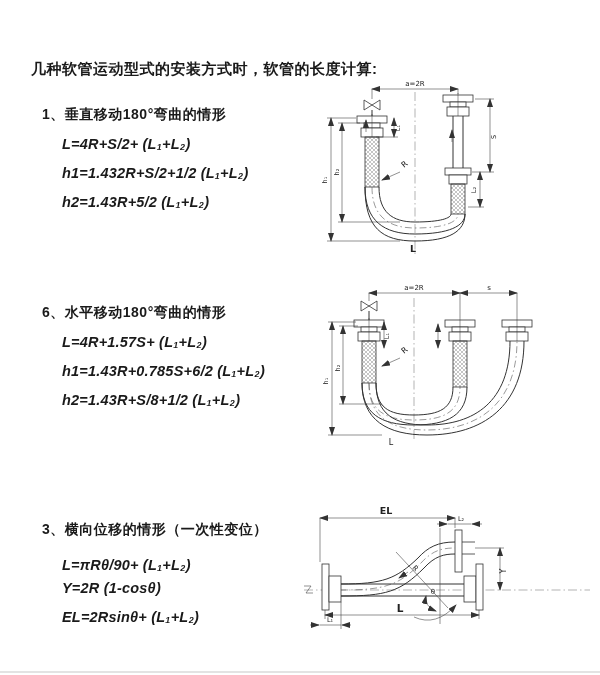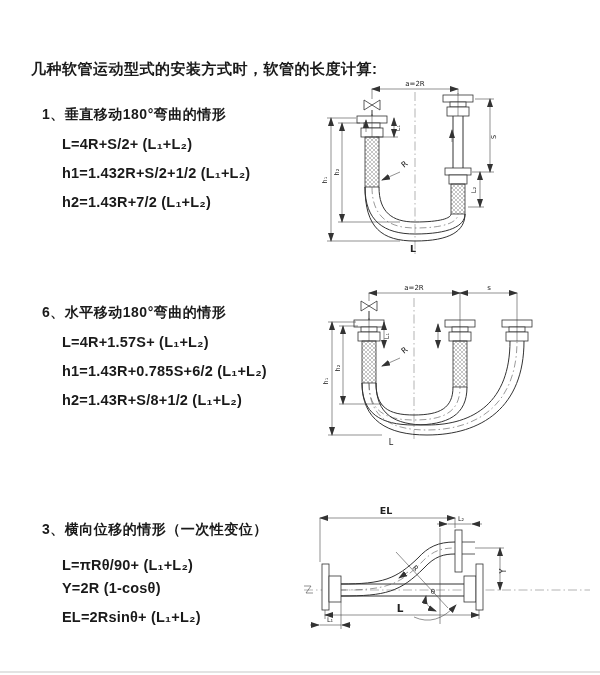--- a/index.html
+++ b/index.html
@@ -4,21 +4,21 @@
 <style>
   html,body{margin:0;padding:0;}
   body{
     width:600px;height:675px;position:relative;background:#ffffff;
     font-family:"Liberation Sans","DejaVu Sans",sans-serif;color:#1a1a1a;
     overflow:hidden;
   }
   .abs{position:absolute;}
   .page-title{left:31px;top:24px;font-size:15px;font-weight:700;letter-spacing:.5px;margin-top:36px;}
   .sec-heading{font-size:14px;font-weight:700;letter-spacing:.5px;}
-  .formula{font-size:14.5px;font-weight:600;letter-spacing:.2px;}
+  .formula{font-size:14.5px;font-weight:600;letter-spacing:.2px;font-style:italic;}
   .diagram{position:absolute;}
   .bottom-edge{left:0;top:671px;width:600px;height:2px;background:#e3e3e3;}
 
   
   svg .dim{stroke:#474747;stroke-width:.6;fill:none;}
   svg .hose{stroke:#333;stroke-width:1;fill:none;}
   svg .braid{fill:url(#braid);stroke:#333;stroke-width:.8;}
   svg .cl{stroke:#666;stroke-width:.5;stroke-dasharray:9 3 1.5 3;fill:none;}
   svg .clin{stroke:#555;stroke-width:.6;stroke-dasharray:7 3 1.5 3;fill:none;}
   svg text{font-family:"DejaVu Sans",sans-serif;fill:#222;}
@@ -51,21 +51,21 @@
       <path d="M8,-5 L0,0 L8,5 Z"></path>
     </g>
   </defs>
 </svg>
 
 <div class="abs page-title">几种软管运动型式的安装方式时，软管的长度计算:</div>
 
 <div class="abs sec-heading" style="left:42px;top:106px">1、垂直移动180°弯曲的情形</div>
 <div class="abs formula" style="left:62px;top:136px">L=4R+S/2+ (L₁+L₂)</div>
 <div class="abs formula" style="left:62px;top:165px">h1=1.432R+S/2+1/2 (L₁+L₂)</div>
-<div class="abs formula" style="left:62px;top:194px">h2=1.43R+7/2 (L₁+L₂)</div>
+<div class="abs formula" style="left:62px;top:194px">h2=1.43R+5/2 (L₁+L₂)</div>
 
 <svg class="diagram" style="left:312px;top:76px" width="278" height="185" viewBox="0 0 278 185">
   <line class="cl" x1="103" y1="16" x2="103" y2="180"></line>
 
   <g>
     <line class="dim" x1="60" y1="13" x2="146" y2="13" marker-start="url(#arw)" marker-end="url(#arw)"></line>
     <line class="dim" x1="60" y1="13" x2="60" y2="23"></line>
     <line class="dim" x1="146" y1="13" x2="146" y2="18"></line>
     <text class="t7" x="103" y="10" text-anchor="middle">a=2R</text>
   </g>

